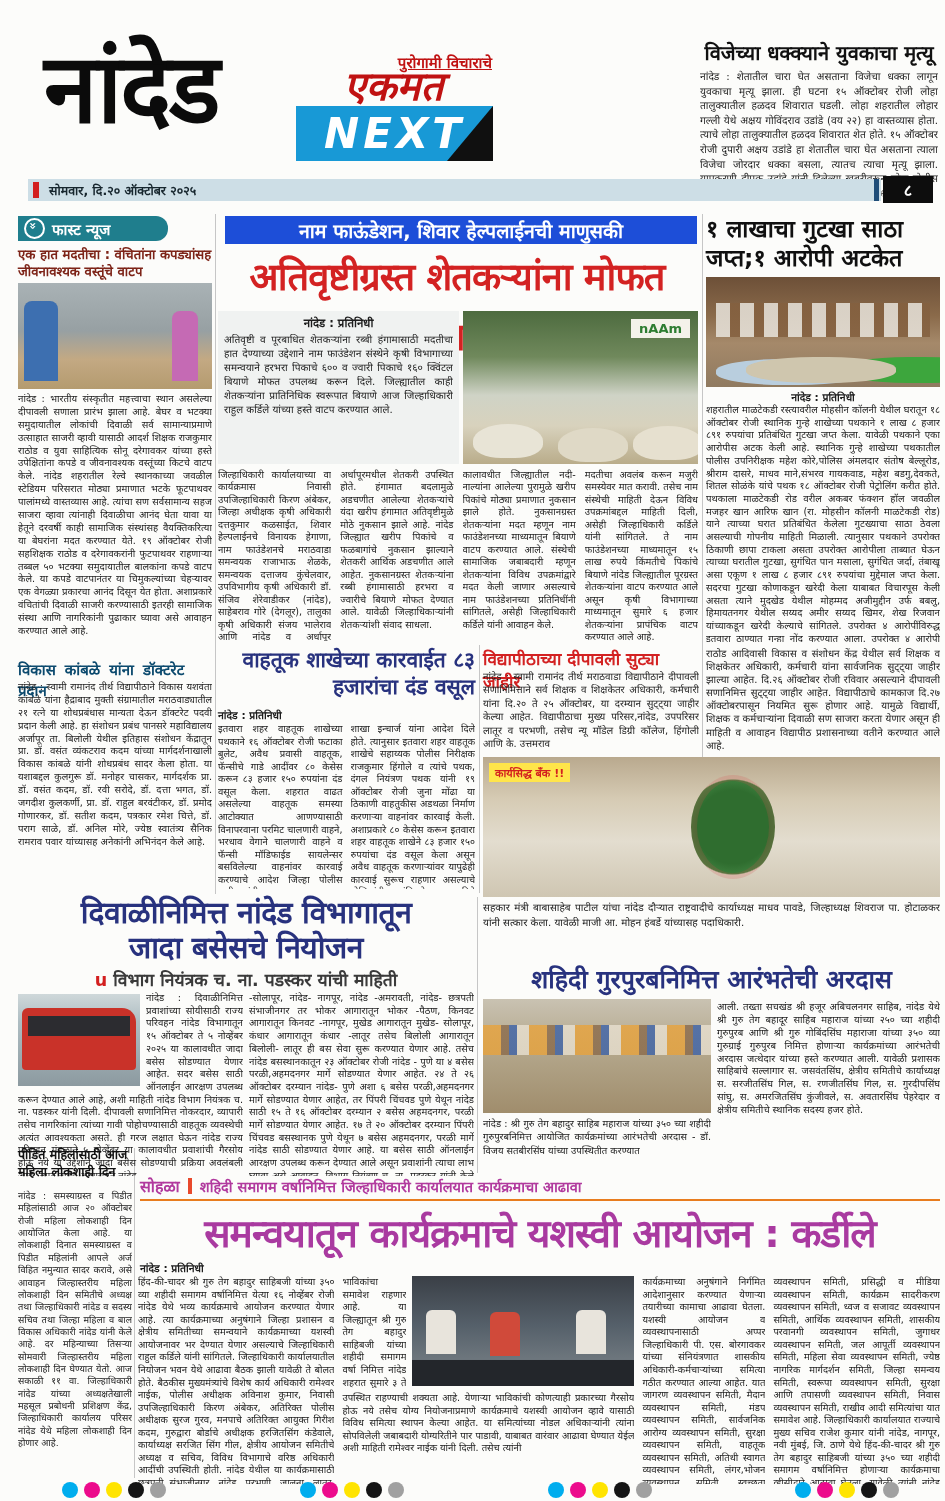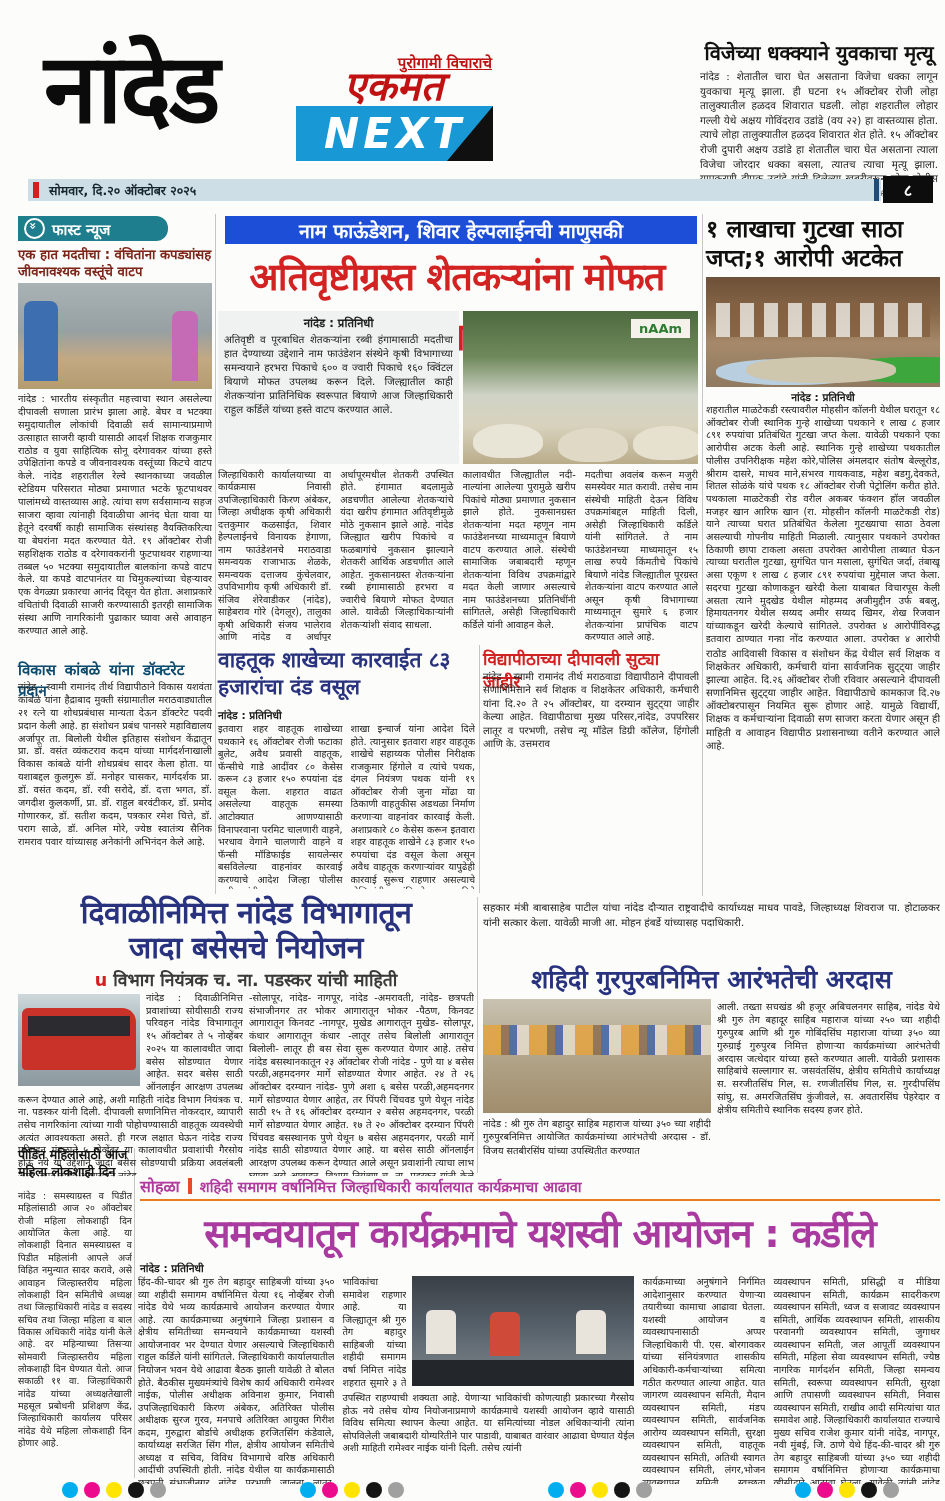--- a/index.html
+++ b/index.html
@@ -46,21 +46,21 @@
   .lead-panel{left:218px;top:311px;width:241px;height:153px;background:#f0f2f1;padding:4px 6px;box-sizing:border-box;}
   .lead-byline{text-align:center;font-size:11.5px;font-weight:800;margin-bottom:3px;}
   .lead-intro{font-size:10.2px;line-height:1.38;text-align:justify;overflow:hidden;height:124px;}
   .photo-seed{left:463px;top:311px;width:235px;height:153px;
      background:linear-gradient(180deg,#4d6b3f 0%,#70895c 30%,#cfd3c6 55%,#d8d2bd 75%,#b9ac8a 100%);}
   .photo-seed .banner{position:absolute;right:8px;top:8px;background:#f4f2ea;color:#2e7d32;font-weight:800;font-size:13px;padding:2px 8px;border-radius:0;}
   .photo-seed::after{content:"";position:absolute;left:10px;bottom:6px;width:70px;height:34px;background:#e8e4d6;border-radius:50% 50% 40% 40%;box-shadow:85px 4px 0 #dfd9c6,160px 2px 0 #e6e0cf;}
   .lead-cols{left:218px;top:469px;width:480px;height:172px;display:flex;gap:9px;}
   .lead-cols div{flex:1;font-size:9.6px;line-height:1.3;text-align:justify;overflow:hidden;}
   
-  .traffic-head{left:218px;top:647px;width:257px;font-size:21px;font-weight:800;color:#28327e;text-align:left;line-height:1.3;}
+  .traffic-head{left:218px;top:647px;width:257px;font-size:21px;font-weight:800;color:#28327e;text-align:right;line-height:1.3;}
   .traffic-byline{left:218px;top:708px;width:257px;font-size:10.5px;font-weight:800;}
   .traffic-cols{left:218px;top:723px;width:257px;height:166px;display:flex;gap:8px;}
   .traffic-cols div{flex:1;font-size:9.6px;line-height:1.31;text-align:justify;overflow:hidden;}
   .univ-head{left:483px;top:647px;width:216px;font-size:17px;font-weight:800;color:#d32222;}
   .univ-body{left:483px;top:670px;width:216px;height:86px;font-size:9.9px;line-height:1.36;}
   
   .gut-head{left:706px;top:215px;width:234px;font-size:23.5px;font-weight:800;color:#101010;line-height:1.22;}
   .photo-gutkha{left:706px;top:277px;width:234px;height:110px;
      background:linear-gradient(180deg,#6d5038 0%,#8a6a4a 35%,#a5896a 60%,#8f7a60 100%);}
   .photo-gutkha::before{content:"";position:absolute;left:10px;top:26px;width:214px;height:34px;
@@ -189,20 +189,23 @@
 
   <div class="abs univ-head">विद्यापीठाच्या दीपावली सुट्या जाहीर</div>
   <div class="abs univ-body just">नांदेड : स्वामी रामानंद तीर्थ मराठवाडा विद्यापीठाने दीपावली सणानिमित्ताने सर्व शिक्षक व शिक्षकेतर अधिकारी, कर्मचारी यांना दि.२० ते २५ ऑक्टोबर, या दरम्यान सुट्ट्या जाहीर केल्या आहेत. विद्यापीठाचा मुख्य परिसर,नांदेड, उपपरिसर लातूर व परभणी, तसेच न्यू मॉडेल डिग्री कॉलेज, हिंगोली आणि के. उत्तमराव</div>
   <div class="abs univ-contd just">राठोड आदिवासी विकास व संशोधन केंद्र येथील सर्व शिक्षक व शिक्षकेतर अधिकारी, कर्मचारी यांना सार्वजनिक सुट्ट्या जाहीर झाल्या आहेत. दि.२६ ऑक्टोबर रोजी रविवार असल्याने दीपावली सणानिमित्त सुट्ट्या जाहीर आहेत. विद्यापीठाचे कामकाज दि.२७ ऑक्टोबरपासून नियमित सुरू होणार आहे. यामुळे विद्यार्थी, शिक्षक व कर्मचाऱ्यांना दिवाळी सण साजरा करता येणार असून ही माहिती व आवाहन विद्यापीठ प्रशासनाच्या वतीने करण्यात आले आहे.</div>
 
   <div class="abs gut-head">१ लाखाचा गुटखा साठा जप्त;१ आरोपी अटकेत</div>
   <div class="abs photo photo-gutkha"></div>
   <div class="abs gut-byline">नांदेड : प्रतिनिधी</div>
   <div class="abs gut-body just">शहरातील माळटेकडी रस्त्यावरील मोहसीन कॉलनी येथील घरातून १८ ऑक्टोबर रोजी स्थानिक गुन्हे शाखेच्या पथकाने १ लाख ८ हजार ८९१ रुपयांचा प्रतिबंधित गुटखा जप्त केला. यावेळी पथकाने एका आरोपीस अटक केली आहे. स्थानिक गुन्हे शाखेच्या पथकातील पोलीस उपनिरीक्षक महेश कोरे,पोलिस अंमलदार संतोष बेल्लूरोड, श्रीराम दासरे, माधव माने,संभरव गायकवाड, महेश बडगु,देवकते, शितल सोळंके यांचे पथक १८ ऑक्टोबर रोजी पेट्रोलिंग करीत होते. पथकाला माळटेकडी रोड वरील अकबर फंक्शन हॉल जवळील मजहर खान आरिफ खान (रा. मोहसीन कॉलनी माळटेकडी रोड) याने त्याच्या घरात प्रतिबंधित केलेला गुटख्याचा साठा ठेवला असल्याची गोपनीय माहिती मिळाली. त्यानुसार पथकाने उपरोक्त ठिकाणी छापा टाकला असता उपरोक्त आरोपीला ताब्यात घेऊन त्याच्या घरातील गुटखा, सुगंधित पान मसाला, सुगंधित जर्दा, तंबाखू असा एकूण १ लाख ८ हजार ८९१ रुपयांचा मुद्देमाल जप्त केला. सदरचा गुटखा कोणाकडून खरेदी केला याबाबत विचारपूस केली असता त्याने मुदखेड येथील मोहम्मद अजीमुद्दीन उर्फ बबलु, हिमायतनगर येथील सय्यद अमीर सय्यद खिमर, शेख रिजवान यांच्याकडून खरेदी केल्याचे सांगितले. उपरोक्त ४ आरोपींविरुद्ध इतवारा ठाण्यात गुन्हा नोंद करण्यात आला. उपरोक्त ४ आरोपी विरुद्ध इतवारा पोलीस ठाण्यात गुन्हा नोंद करण्यात आला असून वरील गुन्ह्यातील आरोपी व जप्त मुद्देमाल इतवारा पोलीस ठाण्याच्या ताब्यात देण्यात आला आहे.</div>
 
+  <div class="abs photo photo-garland">
+    <span class="sign">कार्यसिद्ध बँक !!</span>
+  </div>
   <div class="abs garland-cap just">सहकार मंत्री बाबासाहेब पाटील यांचा नांदेड दौऱ्यात राष्ट्रवादीचे कार्याध्यक्ष माधव पावडे, जिल्हाध्यक्ष शिवराज पा. होटाळकर यांनी सत्कार केला. यावेळी माजी आ. मोहन हंबर्डे यांच्यासह पदाधिकारी.</div>
 
   <div class="abs bus-head">
     <div>दिवाळीनिमित्त नांदेड विभागातून</div>
     <div>जादा बसेसचे नियोजन</div>
   </div>
   <div class="abs bus-sub">
     <span class="u">u</span><span>विभाग नियंत्रक च. ना. पडस्कर यांची माहिती</span>
   </div>
   <div class="abs bus-col1 just">

